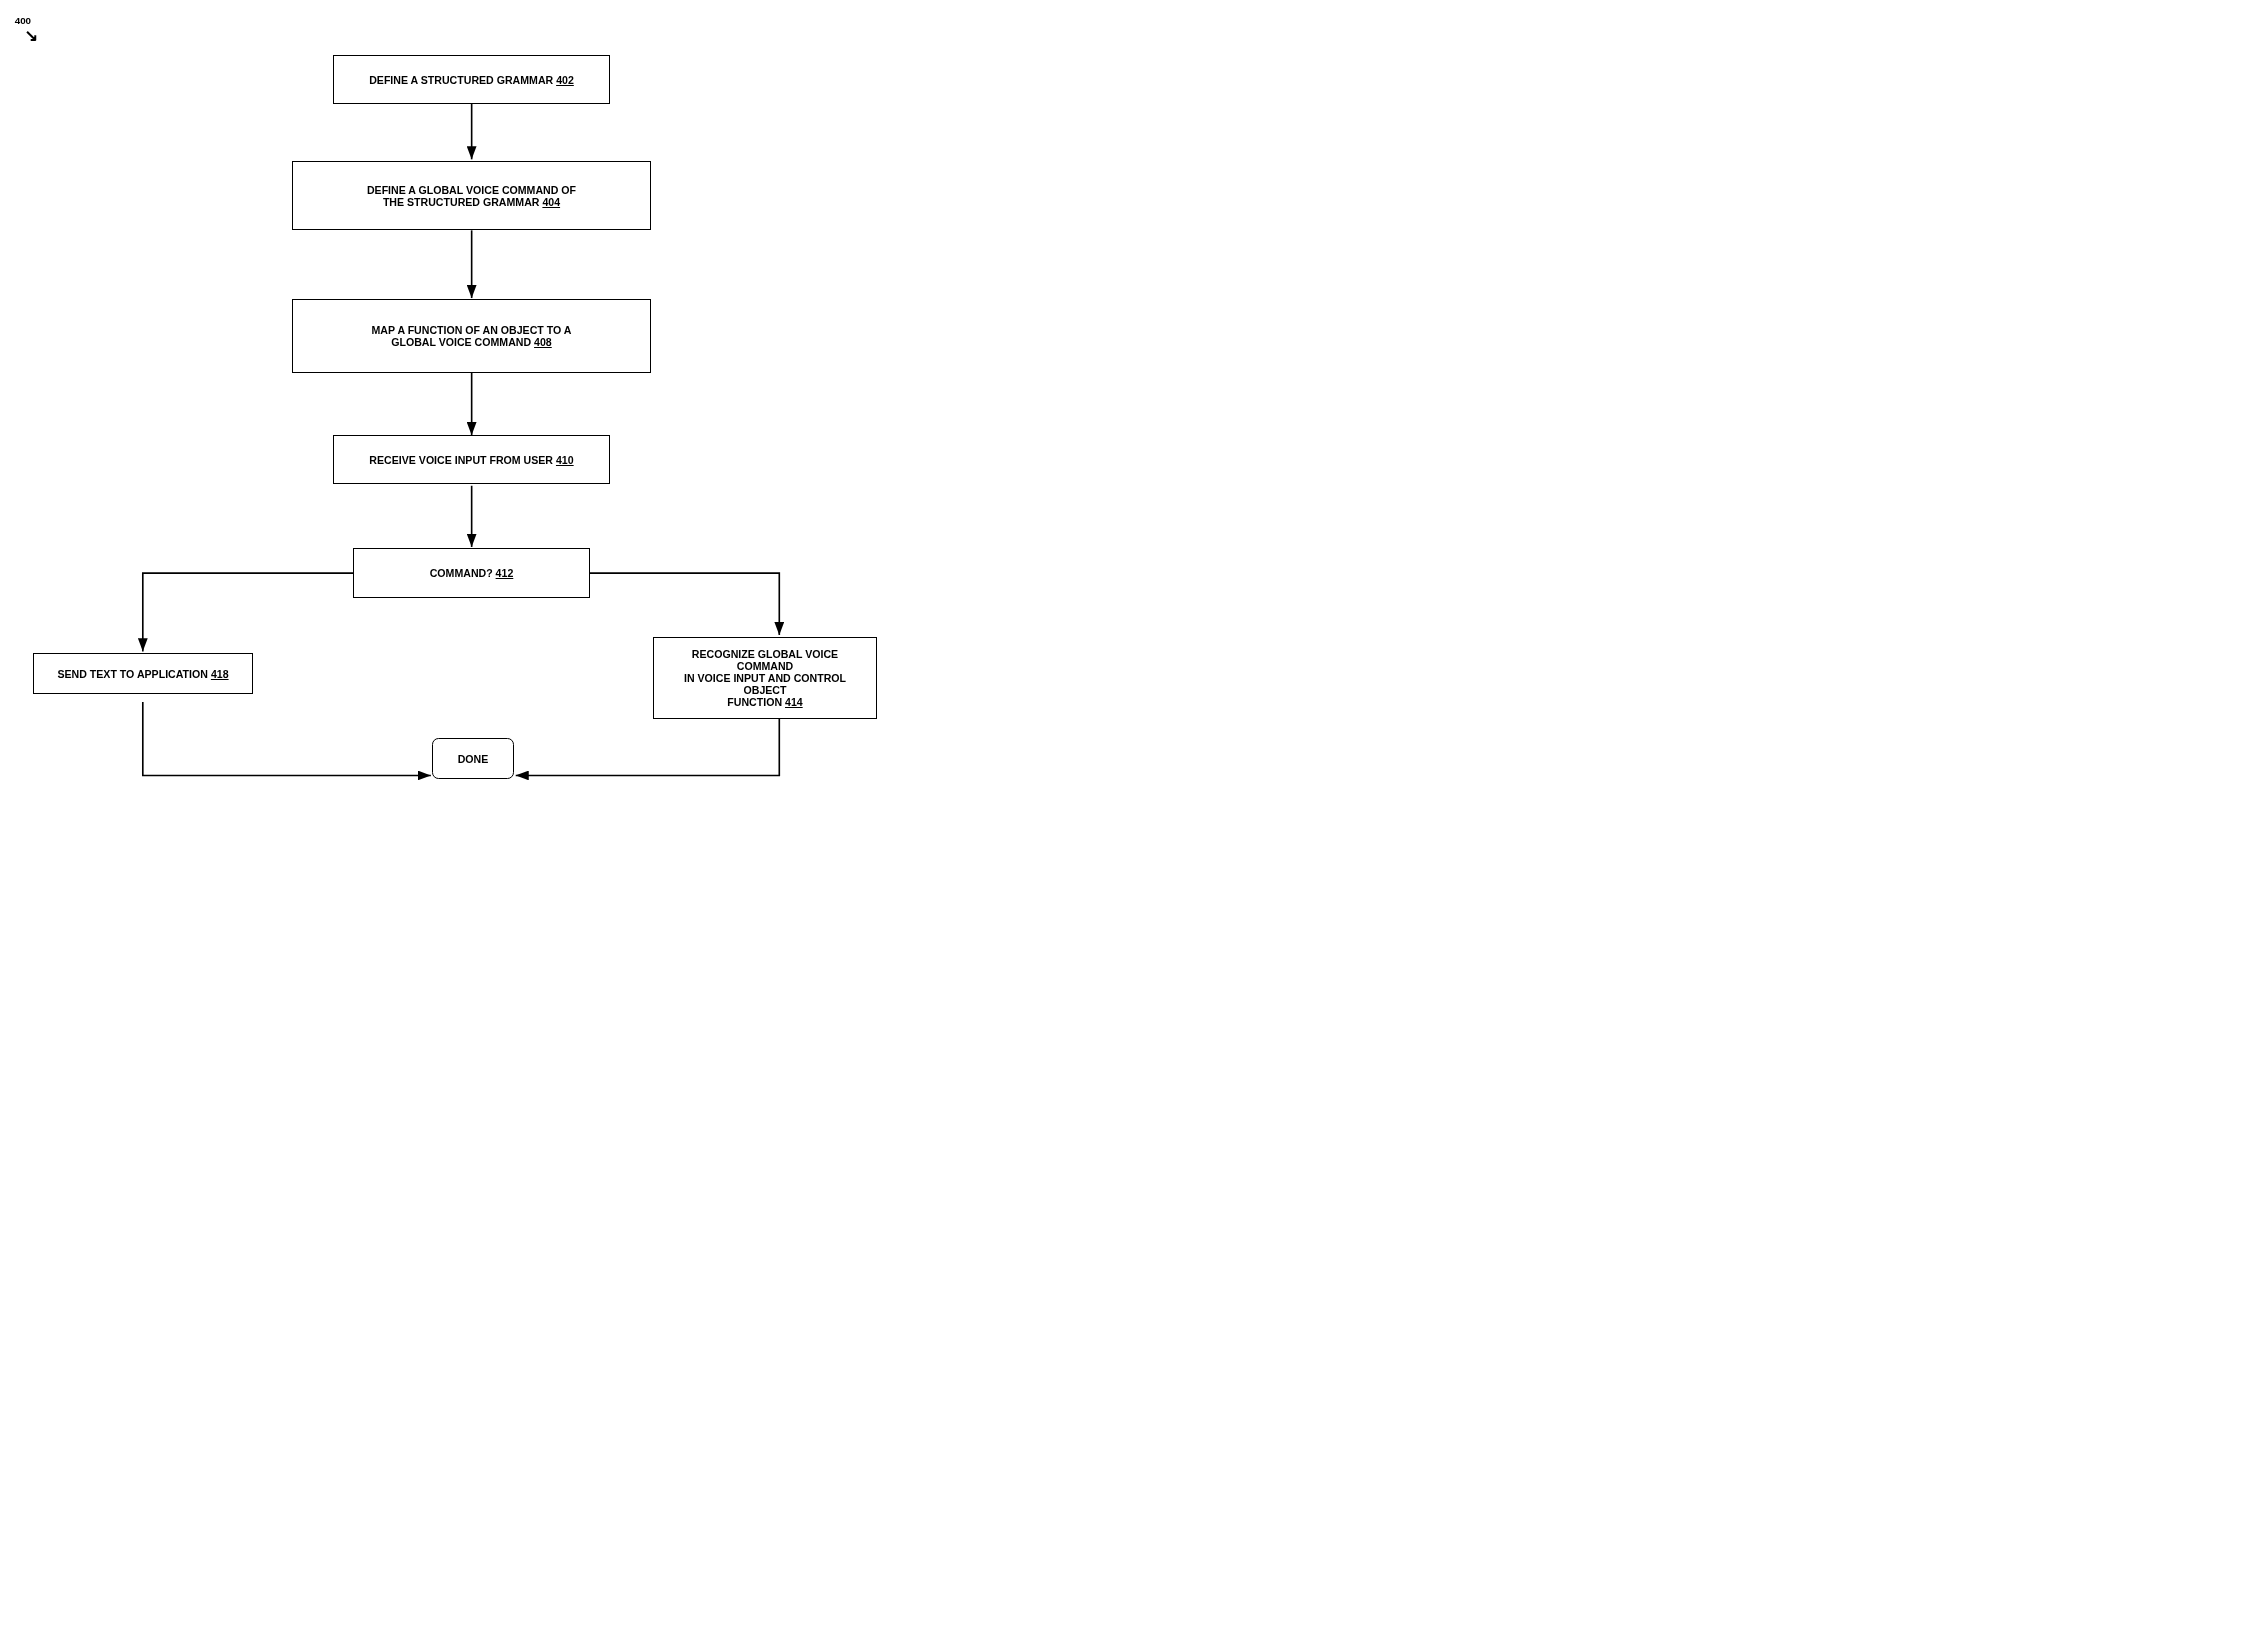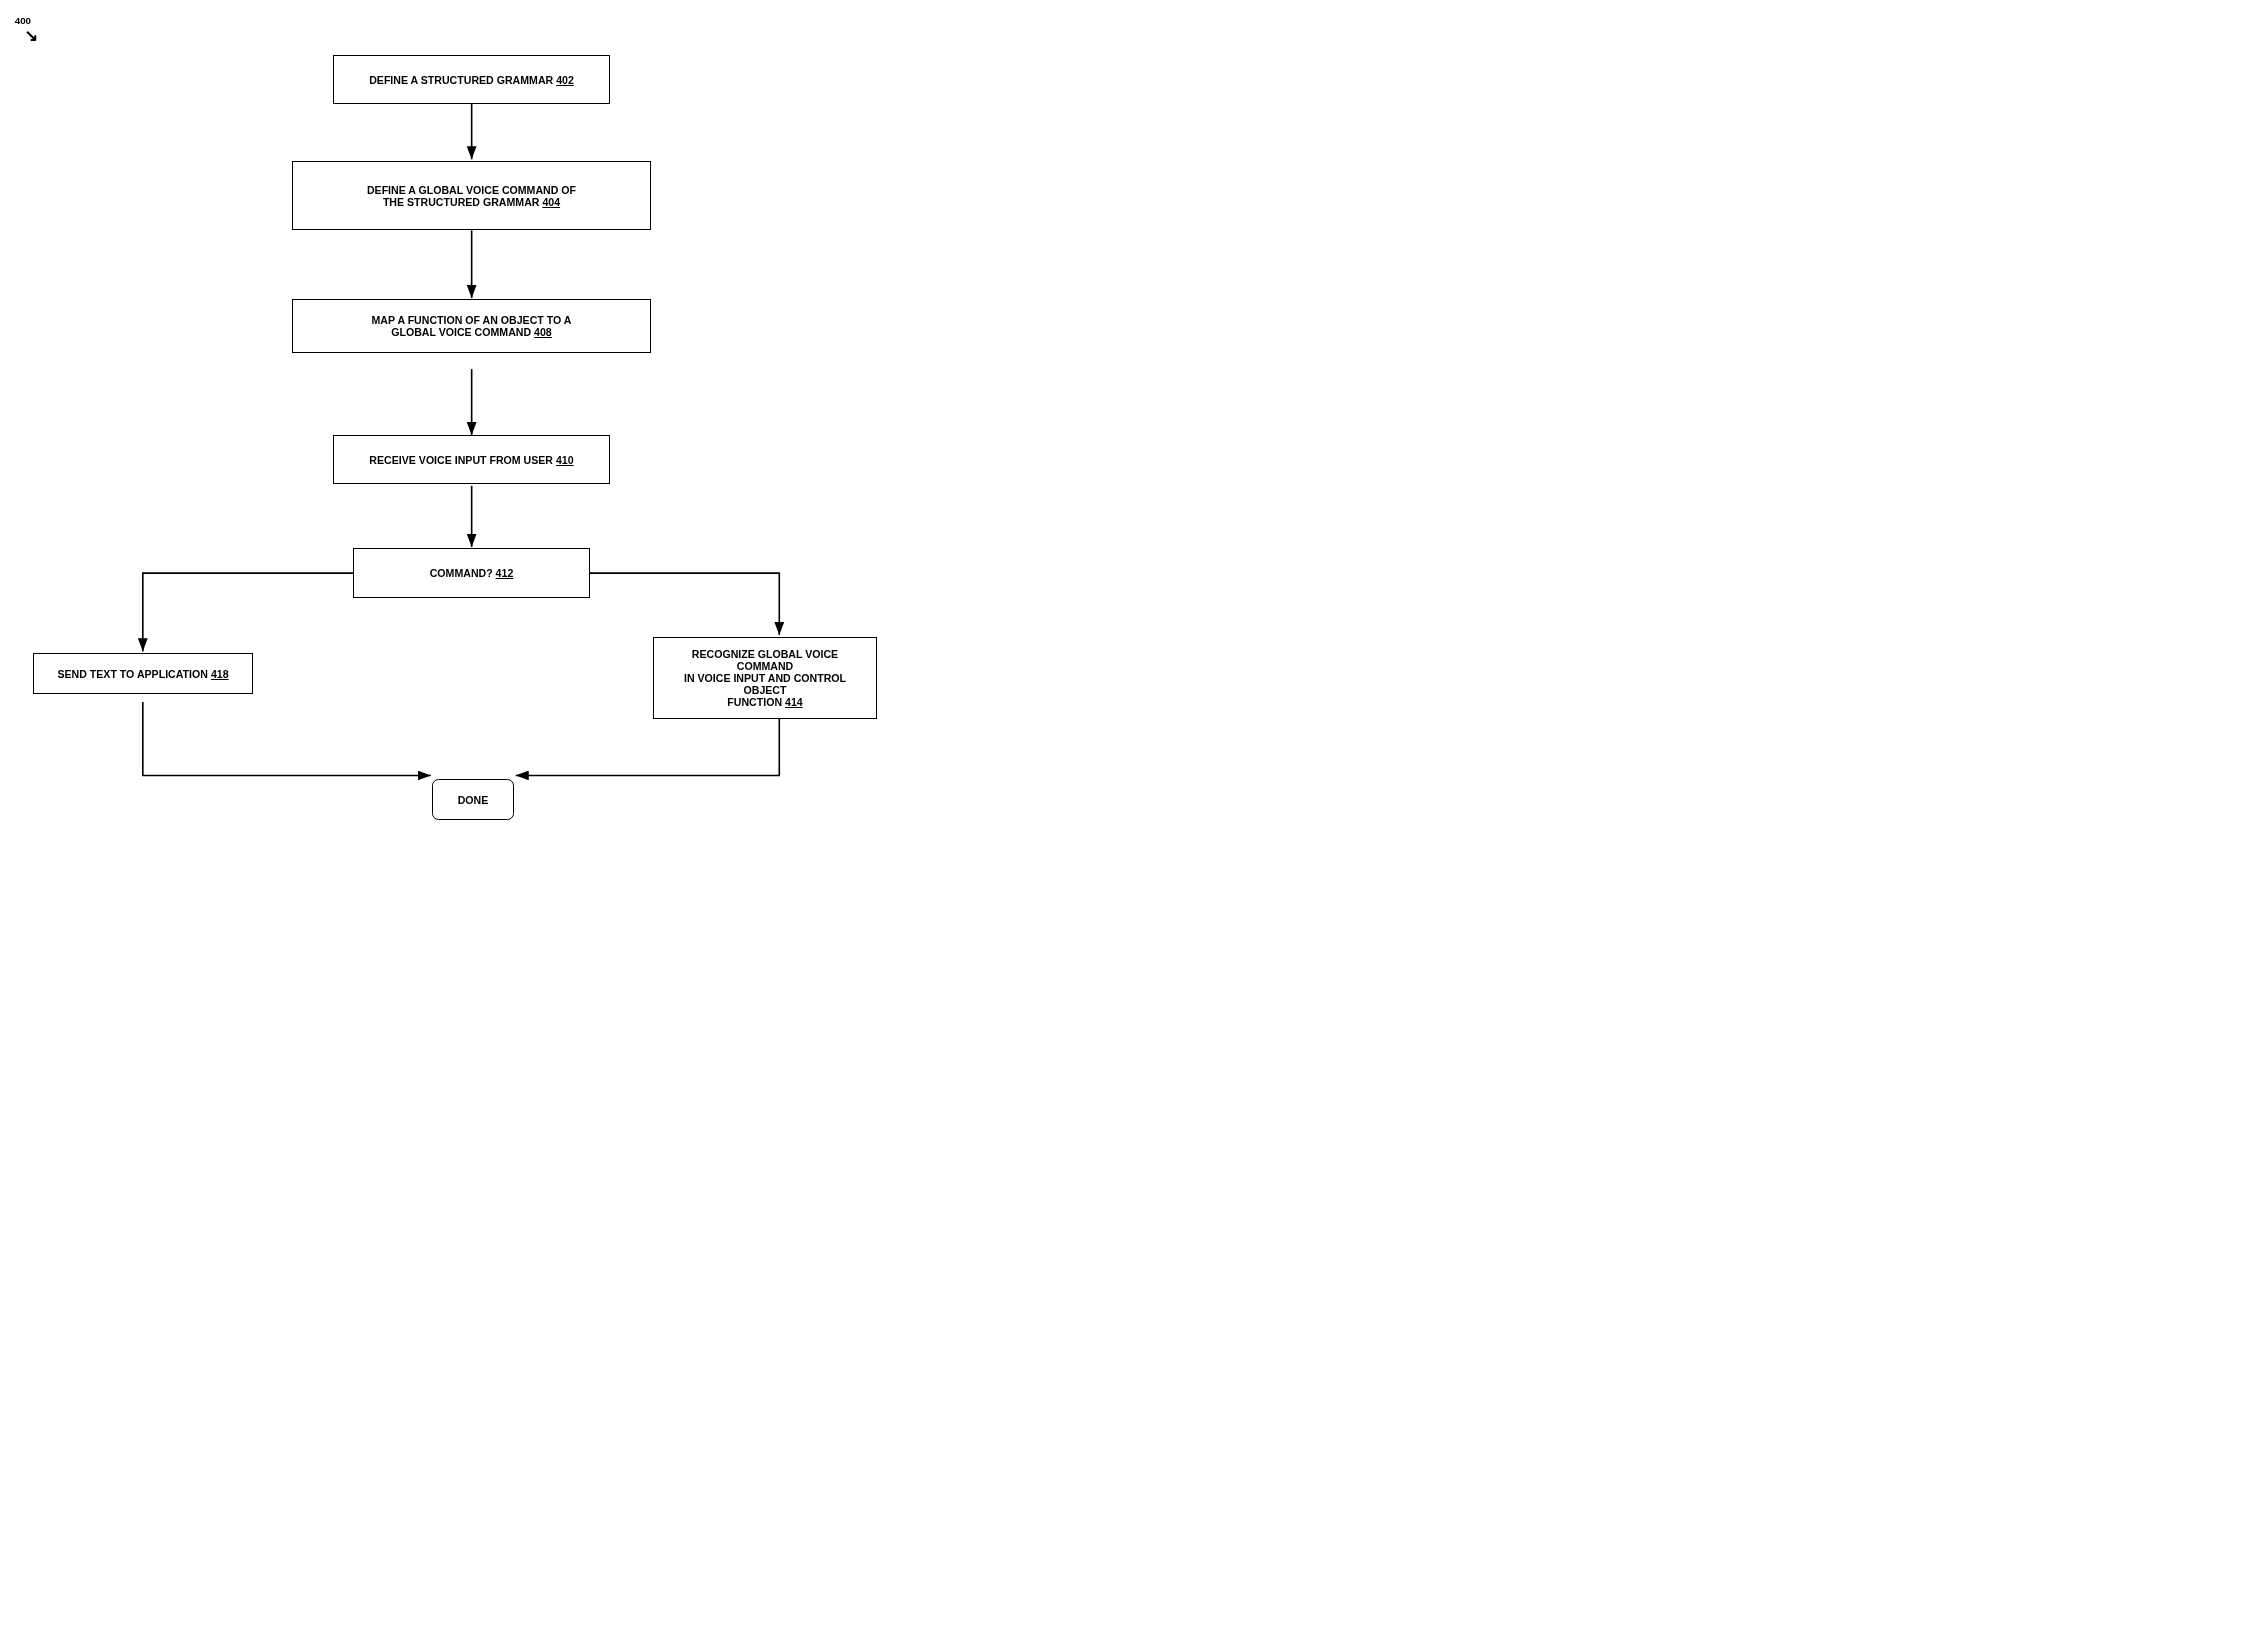--- a/index.html
+++ b/index.html
@@ -96,38 +96,38 @@
   </svg>
 
   <div class="flow-box" style="left:333px; top:55px; width:277px; height:49px;justify-content:center;">
     <span>DEFINE A STRUCTURED GRAMMAR&nbsp;<span class="underline">402</span></span>
   </div>
 
   <div class="flow-box" style="left:292px; top:161px; width:359px; height:69px;">
     <span>DEFINE A GLOBAL VOICE COMMAND OF<br>THE STRUCTURED GRAMMAR&nbsp;<span class="underline">404</span></span>
   </div>
 
-  <div class="flow-box" style="left:292px; top:299px; width:359px; height:54px;">
+  <div class="flow-box" style="left:292px; top:299px; width:359px; height:74px;">
     <span>MAP A FUNCTION OF AN OBJECT TO A<br>GLOBAL VOICE COMMAND&nbsp;<span class="underline">408</span></span>
   </div>
 
   <div class="flow-box" style="left:333px; top:435px; width:277px; height:49px;">
     <span>RECEIVE VOICE INPUT FROM USER&nbsp;<span class="underline">410</span></span>
   </div>
 
   <div class="flow-box" style="left:353px; top:548px; width:237px; height:50px;text-align:right;">
     <span>COMMAND?&nbsp;<span class="underline">412</span></span>
   </div>
 
   <div class="flow-box" style="left:33px; top:653px; width:220px; height:41px;">
     <span>SEND TEXT TO APPLICATION&nbsp;<span class="underline">418</span></span>
   </div>
 
   <div class="flow-box" style="left:653px; top:637px; width:224px; height:82px;">
     <span>RECOGNIZE GLOBAL VOICE COMMAND<br>IN VOICE INPUT AND CONTROL OBJECT<br>FUNCTION&nbsp;<span class="underline">414</span></span>
   </div>
 
-  <div class="flow-box-rounded" style="left:432px; top:779px; width:82px; height:41px;">
+  <div class="flow-box-rounded" style="left:432px; top:738px; width:82px; height:41px;">
     <span>DONE</span>
   </div>
 
 </div>
 
 
 </body></html>

